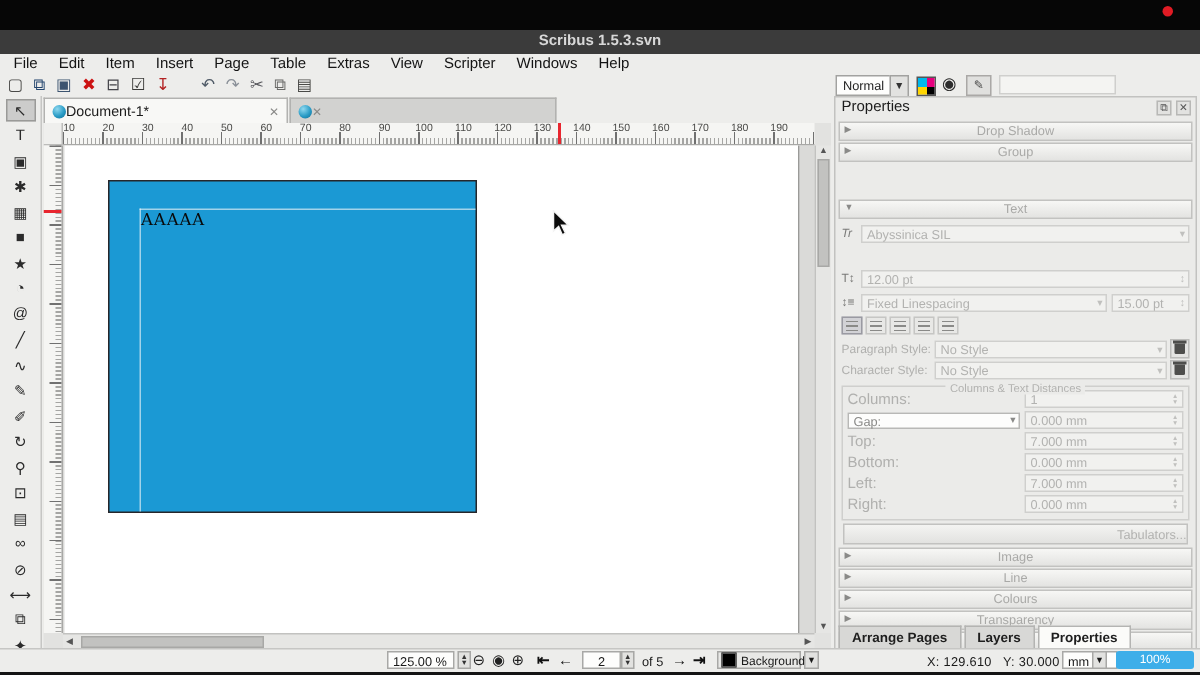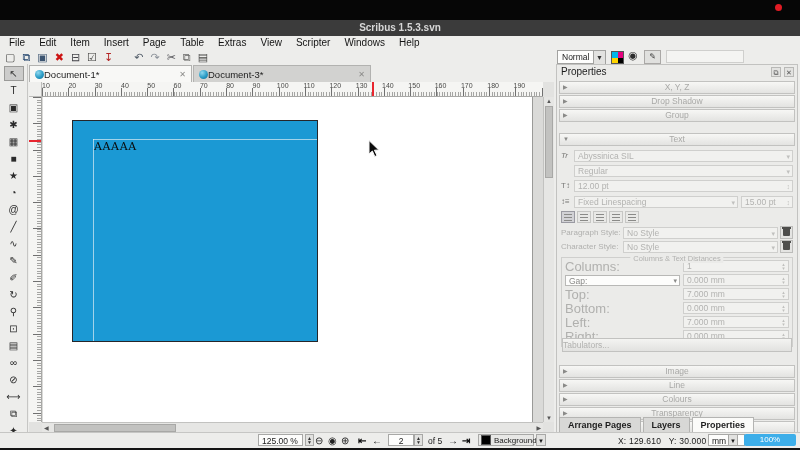--- a/index.html
+++ b/index.html
@@ -77,26 +77,26 @@
   .align-btn.active{background:#d2d2d6;border-color:#9a9aa2;}
   .bars{width:8px;height:7px;background:repeating-linear-gradient(#8a8a88 0 1px,transparent 1px 3px);}
   #row-pstyle{top:161px;} #row-cstyle{top:175px;}
   .style-label{width:62px;flex:none;font-size:8px;color:#b0b0ae;}
   .trash-btn{width:13px;height:13px;flex:none;margin-left:2px;background:#e4e4e2;border:1px solid #bcbcba;box-sizing:border-box;}
   .trash{display:block;width:7px;height:7px;background:#4e4e4c;margin:2px auto 0;position:relative;border-radius:0 0 1px 1px;}
   .trash::before{content:"";position:absolute;top:-2px;left:-1px;width:9px;height:1.5px;background:#4e4e4c;}
   #groupbox{position:absolute;top:192px;left:4px;right:4px;height:88px;border:1px solid #cfcfcd;}
   #groupbox-label{position:absolute;top:-4px;left:50%;transform:translateX(-50%);background:#ebebe9;font-size:7.5px;color:#b2b2b0;padding:0 3px;white-space:nowrap;}
   .dist-row{display:flex;align-items:center;height:12px;margin:2px 3px 0 3px;}
-  .dist-label{flex:1;font-size:13px;color:#b0b0ae;}
+  .dist-label{flex:1;font-size:10px;color:#b0b0ae;}
   .gap-combo{flex:1;height:11px;margin-right:3px;background:#fdfdfc;border:1px solid #b8b8b6;font-size:8.5px;color:#8a8a88;line-height:10px;padding-left:3px;position:relative;box-sizing:border-box;}
   .gap-combo .combo-arrow{position:absolute;right:2px;top:0;font-size:7px;color:#8a8a88;line-height:10px;}
   .dspin{width:106px;flex:none;height:12px;background:#f1f1ef;border:1px solid #cfcfcd;box-sizing:border-box;display:flex;align-items:center;}
   .dval{flex:1;font-size:8.5px;color:#b2b2b0;padding-left:3px;}
-  #tabulators-btn{position:absolute;top:273px;left:5px;right:5px;height:12px;background:linear-gradient(#f4f4f2,#e2e2e0);border:1px solid #c2c2c0;text-align:left;font-size:8.5px;color:#b2b2b0;line-height:12px;}
+  #tabulators-btn{position:absolute;top:284px;left:5px;right:5px;height:12px;background:linear-gradient(#f4f4f2,#e2e2e0);border:1px solid #c2c2c0;text-align:right;font-size:8.5px;color:#b2b2b0;line-height:12px;}
   #sections-bottom{position:absolute;top:300px;left:0;right:0;}
   #panel-tabs{position:absolute;bottom:0;left:2px;height:15px;display:flex;align-items:flex-end;}
   .ptab{height:14px;line-height:14px;padding:0 8px;font-size:9px;font-weight:bold;color:#1e1e1e;background:#d8d8d6;border:1px solid #b4b4b2;border-bottom:none;margin-right:2px;}
   .ptab.active{background:#fbfbf9;}
   
   #statusbar{position:absolute;left:0;right:0;bottom:2px;height:15px;background:#ededeb;border-top:1px solid #c6c6c4;font-size:8.5px;color:#1a1a1a;}
   #screen-edge{position:absolute;left:0;right:0;bottom:0;height:2px;background:#141414;}
   .sb{position:absolute;top:1px;height:12px;}
   #zoom-spin{left:258px;width:45px;background:#fdfdfc;border:1px solid #a8a8a6;line-height:12px;padding-left:3px;box-sizing:border-box;}
   #zoom-arrows{left:305px;width:9px;display:flex;flex-direction:column;align-items:center;justify-content:center;background:#e2e2e0;border:1px solid #a8a8a6;box-sizing:border-box;}
@@ -199,21 +199,20 @@
       </div>
 
     <div id="doc-tabs">
         <div class="doc-tab active">
           <span class="globe"></span>
           <span class="doc-label">Document-1*</span>
           <span class="tab-close">✕</span>
         </div>
         <div class="doc-tab">
           <span class="globe"></span>
-          <span class="doc-label">Document-3*</span>
           <span class="tab-close">✕</span>
         </div>
       </div>
 
     <div id="canvas">
       <div id="ruler-corner"></div>
       <div id="top-ruler">
         <div id="marker-x" style="background: rgb(232, 38, 47);"></div>
       <span class="rnum" style="left: -6px;">10</span>
           <span class="rnum" style="left: 20.3px;">20</span>
@@ -263,43 +262,35 @@
       </div>
     </div>
 
     <div id="properties-panel">
       <div id="pp-header">
         <span>Properties</span>
         <span class="pp-header-btn" id="pp-float">⧉</span>
         <span class="pp-header-btn" id="pp-close">✕</span>
       </div>
       <div id="sections-top">
-          <div class="section-bar"><span class="sec-arrow">▶</span><span>X, Y, Z</span></div>
           <div class="section-bar"><span class="sec-arrow">▶</span><span>Drop Shadow</span></div>
           <div class="section-bar"><span class="sec-arrow">▶</span><span>Group</span></div>
         </div>
 
       <div id="text-header">
         <div class="section-bar" style="margin-bottom:0;">
           <span class="sec-arrow">▼</span>
           <span>Text</span>
         </div>
       </div>
 
       <div class="prow" id="row-font">
         <span class="picon">Tr</span>
         <div class="dcombo">
           <span>Abyssinica SIL</span>
-          <span class="combo-arrow">▾</span>
-        </div>
-      </div>
-      <div class="prow" id="row-style">
-        <span class="picon"></span>
-        <div class="dcombo">
-          <span>Regular</span>
           <span class="combo-arrow">▾</span>
         </div>
       </div>
       <div class="prow" id="row-size">
         <span class="picon" style="font-style:normal;">T↕</span>
         <div class="dcombo">
           <span>12.00 pt</span>
           <span class="combo-arrow">↕</span>
         </div>
       </div>

